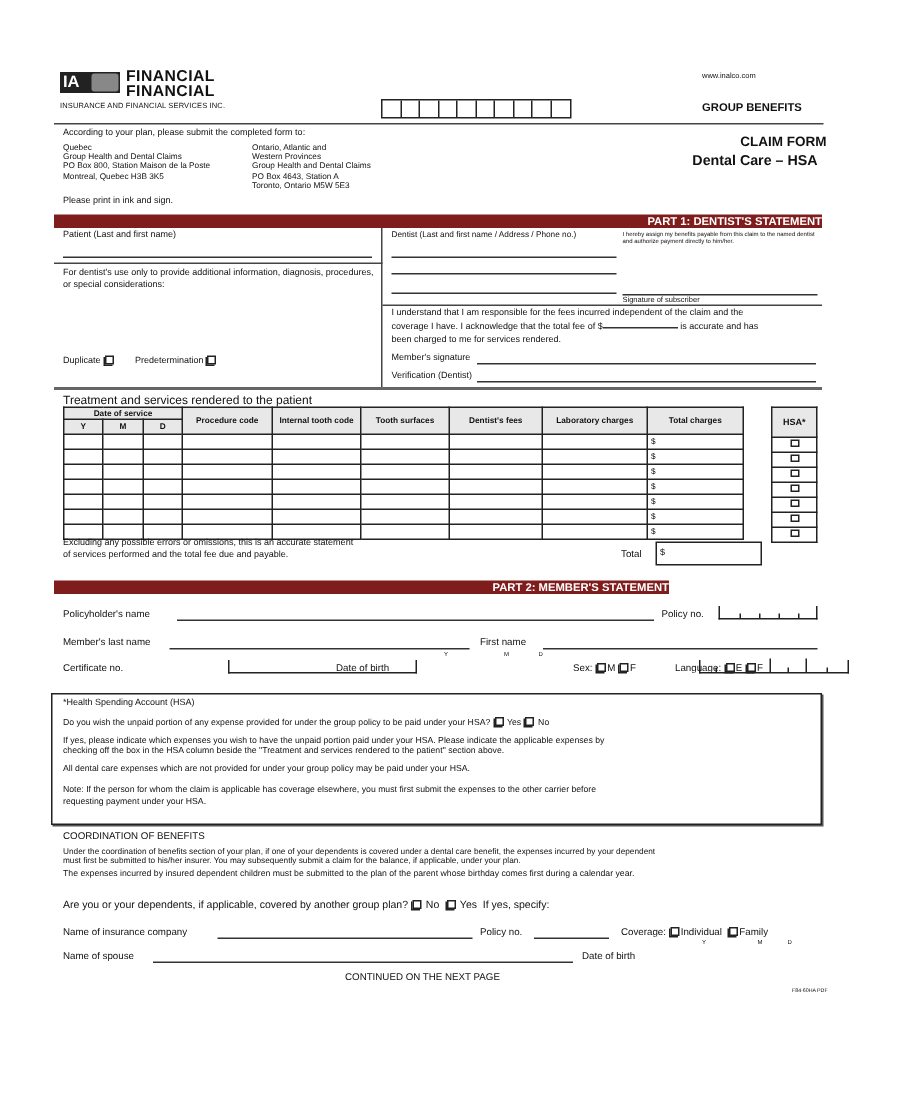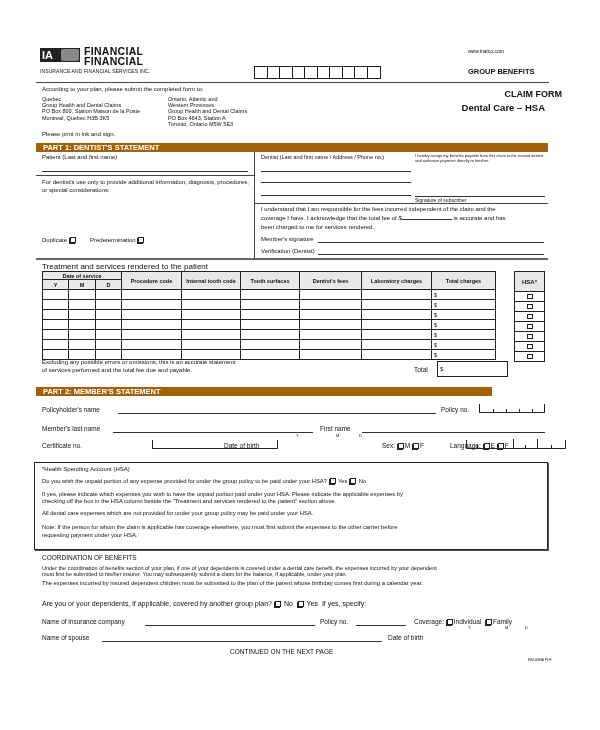--- a/index.html
+++ b/index.html
@@ -9,24 +9,24 @@
   .logo-box { left: 40px; top: 48px; width: 40px; height: 14px; background: #222; color:#fff; font-weight:bold; font-size:11px; line-height:14px; padding-left:2px; }
   .logo-wave { position:absolute; right:1px; top:1px; width:18px; height:12px; background:#888; border-radius:2px; }
   .logo-name { left: 84px; top: 46px; font-weight: bold; font-size: 10.5px; line-height: 10px; letter-spacing: 0.3px; }
   .logo-sub { left: 40px; top: 68px; font-size: 5px; letter-spacing: 0.1px; }
   .id-boxes { left: 254px; top: 66px; display: flex; border: 1px solid #222; }
   .id-boxes span { width: 12.5px; height: 11px; border-right: 1px solid #222; }
   .id-boxes span:last-child { border-right: none; }
   .url { left: 468px; top: 48px; font-size: 5px; }
   .group-ins { left: 468px; top: 67px; font-size: 7.5px; font-weight: bold; }
   .hr { height: 1px; background: #444; }
-  .claim-title { right: 38px; top: 89px; font-size: 9px; font-weight: bold; text-align:right; }
+  .claim-title { right: 49px; top: 89px; font-size: 9px; font-weight: bold; text-align:right; }
   .claim-sub { right: 55px; top: 102px; font-size: 9.5px; font-weight: bold; text-align:right; }
   .addr { font-size: 5.5px; line-height: 6.2px; }
-  .section-bar { background: #a16207; color: #fff; font-weight: bold; font-size: 7.5px; height: 9px; line-height: 9px; padding-left: 7px; }
+  .section-bar { background: #7f1d1d; color: #fff; font-weight: bold; font-size: 7.5px; height: 9px; line-height: 9px; padding-left: 7px; text-align: right; }
   .ln { border-bottom: 1px solid #333; }
   .cb { display:inline-block; width:6px; height:6px; border:1px solid #222; vertical-align:-1px; margin: 0 1px; background:#fff; box-shadow: -1px 1px 0 #222; }
   table.tr { border-collapse: collapse; position:absolute; left:42px; top:271px; }
   table.tr td, table.tr th { border: 1px solid #222; height: 10px; font-size: 5.5px; }
   table.tr th { background: #e8e8e8; font-weight: bold; text-align:center; line-height:6px; }
   table.hsa { border-collapse: collapse; position:absolute; left:514px; top:271px; }
   table.hsa td, table.hsa th { border: 1px solid #222; width: 30px; text-align:center; font-size:6px; }
   table.hsa th { height: 20px; background: #e8e8e8; }
   table.hsa td { height: 10px; }
   .hsa-cb { display:inline-block; width:6px; height:5px; border:1px solid #222; }
@@ -244,21 +244,21 @@
   </table>
 
 <div class="abs" style="left:42px; top:358px; font-size:6px; line-height:8px;">
   <div>Excluding any possible errors or omissions, this is an accurate statement</div>
   <div>of services performed and the total fee due and payable.</div>
 </div>
 <div class="abs b" style="left:414px; top:366px; font-size:6.5px;">Total</div>
 <div class="abs b" style="left:437px; top:361px; width:71px; height:16px; border:1px solid #222; font-size:6px; line-height:14px; padding-left:2px;">$</div>
 
 
-<div class="abs section-bar" style="left:36px; top:387px; width:456px;">PART 2: MEMBER'S STATEMENT</div>
+<div class="abs section-bar" style="left:36px; top:387px; width:410px;">PART 2: MEMBER'S STATEMENT</div>
 
 <div class="abs" style="left:42px; top:406px; font-size:6.5px;">Policyholder's name</div>
 <div class="abs ln" style="left:118px; top:413px; width:318px;"></div>
 <div class="abs" style="left:441px; top:406px; font-size:6.5px;">Policy no.</div>
 <div class="abs dbox" style="left:479px; top:404px; width:66px;">
   <span class="tick" style="left:13px"></span><span class="tick" style="left:26px"></span><span class="tick" style="left:39px"></span><span class="tick" style="left:52px"></span>
 </div>
 
 <div class="abs" style="left:42px; top:425px; font-size:6.5px;">Member's last name</div>
 <div class="abs ln" style="left:113px; top:432px; width:200px;"></div>

